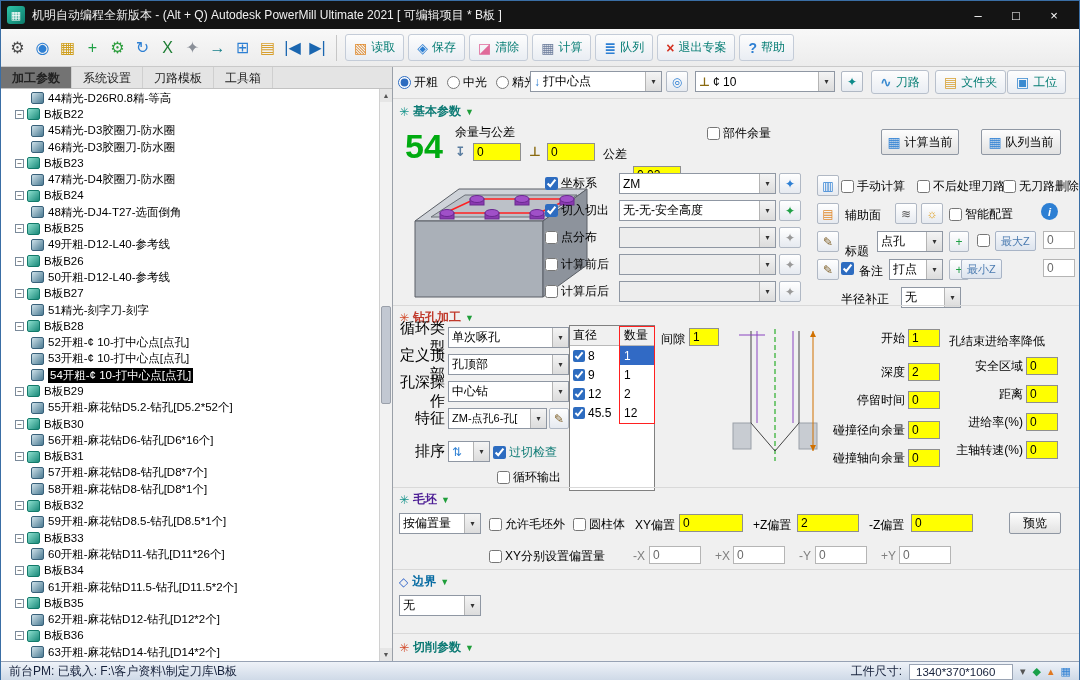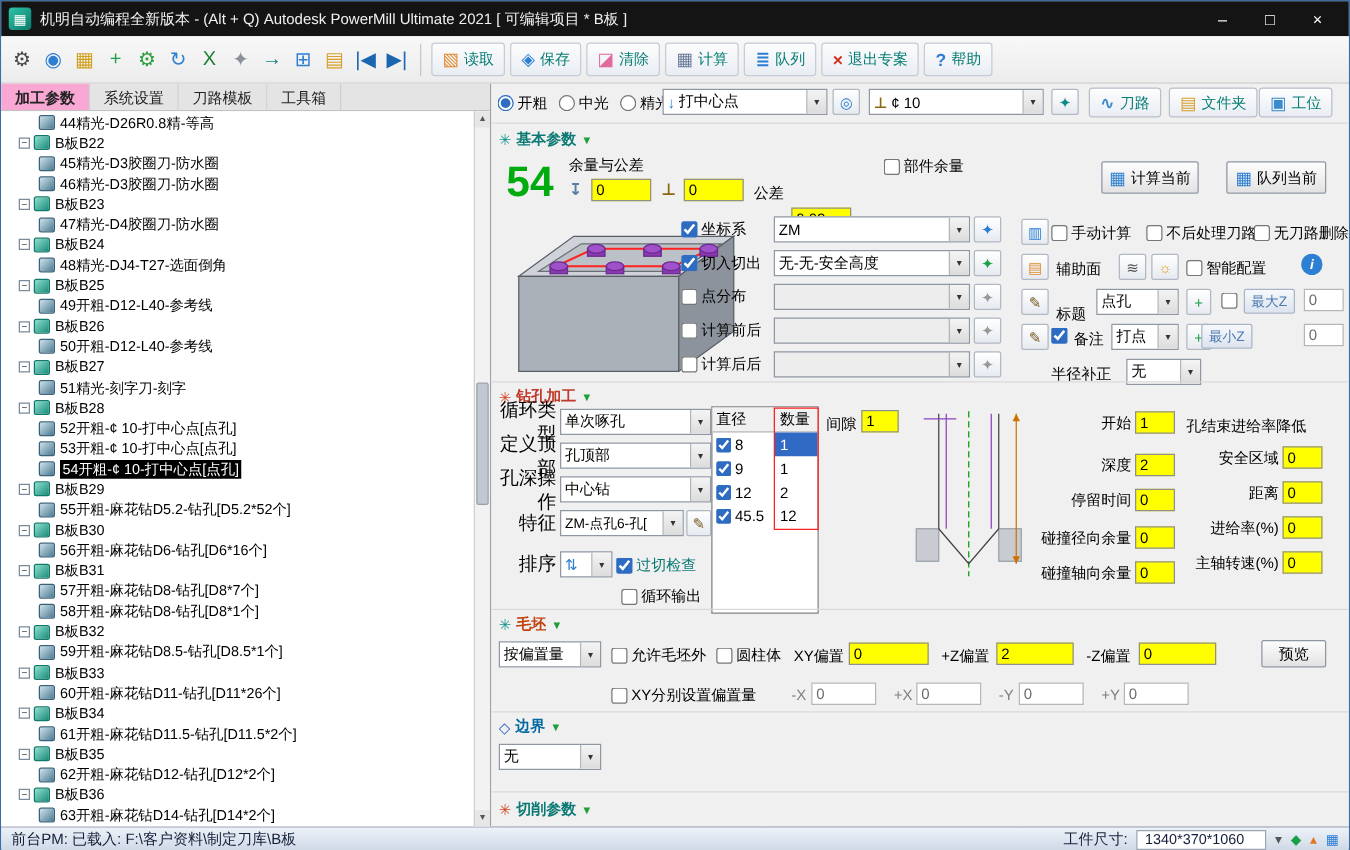--- a/index.html
+++ b/index.html
@@ -24,21 +24,21 @@
   .tbuttons { display:flex; align-items:center; }
   .tbbtn { display:flex; align-items:center; gap:4px; height:27px; padding:0 8px; margin:0 2px; border:1px solid #c4ccd8;
            border-radius:3px; background:linear-gradient(#fdfdfd,#e9edf3); color:#067d74; font-size:12px; }
   .tbg { font-size:14px; font-weight:bold; }
 
   
   .main { display:flex; height:594px; }
   .leftpanel { width:392px; background:#fff; border-right:1px solid #9aa0a8; display:flex; flex-direction:column; }
   .tabbar { height:22px; background:#e4e4e4; display:flex; border-bottom:1px solid #c2c2c2; }
   .ltab { padding:3px 11px; font-size:12px; border-right:1px solid #cfcfcf; background:#e4e4e4; color:#222; }
-  .ltab.active { background:#f9a8d4; font-weight:bold; }
+  .ltab.active { background:#737373; font-weight:bold; }
   .treewrap { position:relative; flex:1; background:#fff; }
   .tree { position:absolute; top:1px; left:0; right:13px; bottom:0; overflow:hidden; }
   .trow { display:flex; align-items:center; height:16.3px; white-space:nowrap; font-size:11.5px; padding-left:30px; }
   .trow.tgroup { padding-left:14px; }
   .texp { width:9px; height:9px; border:1px solid #7a8a9a; font-size:8px; line-height:7px; text-align:center; background:#fff; color:#333; margin-right:3px; flex-shrink:0; }
   .ticon { width:13px; height:12px; border-radius:2px; margin-right:4px; flex-shrink:0; }
   .gico { background:linear-gradient(135deg,#8fe0d0,#1a8a7a); border:1px solid #127a6a; }
   .iico { background:linear-gradient(135deg,#cfe2ea,#4a7a92); border:1px solid #39617a; }
   .tsel .tlabel { background:#000; color:#fff; padding:0 2px; }
   .vsb { position:absolute; top:0; right:0; bottom:0; width:13px; background:#f2f2f2; border-left:1px solid #d0d0d0; }
@@ -694,21 +694,21 @@
       </div>
       <div class="frow" style="left:520px;top:374px">
         <span class="flbl2">主轴转速(%)</span>
         <input class="yin" style="width: 32px;" value="0">
       </div>
 
       <div class="hsep" style="top:420px"></div>
 
       <div class="sechdr abs" style="left:6px;top:424px">
         <span class="sic" style="color:#17948c">✳</span>
-        <span class="stxt" style="color:#c2410c">毛坯</span>
+        <span class="stxt" style="color:#4c1d95">毛坯</span>
         <span class="sarr">▼</span>
       </div>
 
       <div class="dd abs" style="left:6px;top:446px;width:82px">
         <span class="ddv">按偏置量</span>
         <span class="arr">▾</span>
       </div>
       <label class="cbl abs" style="left:96px;top:449px">
         <input type="checkbox" class="chk" style="">
         <span>允许毛坯外</span>

